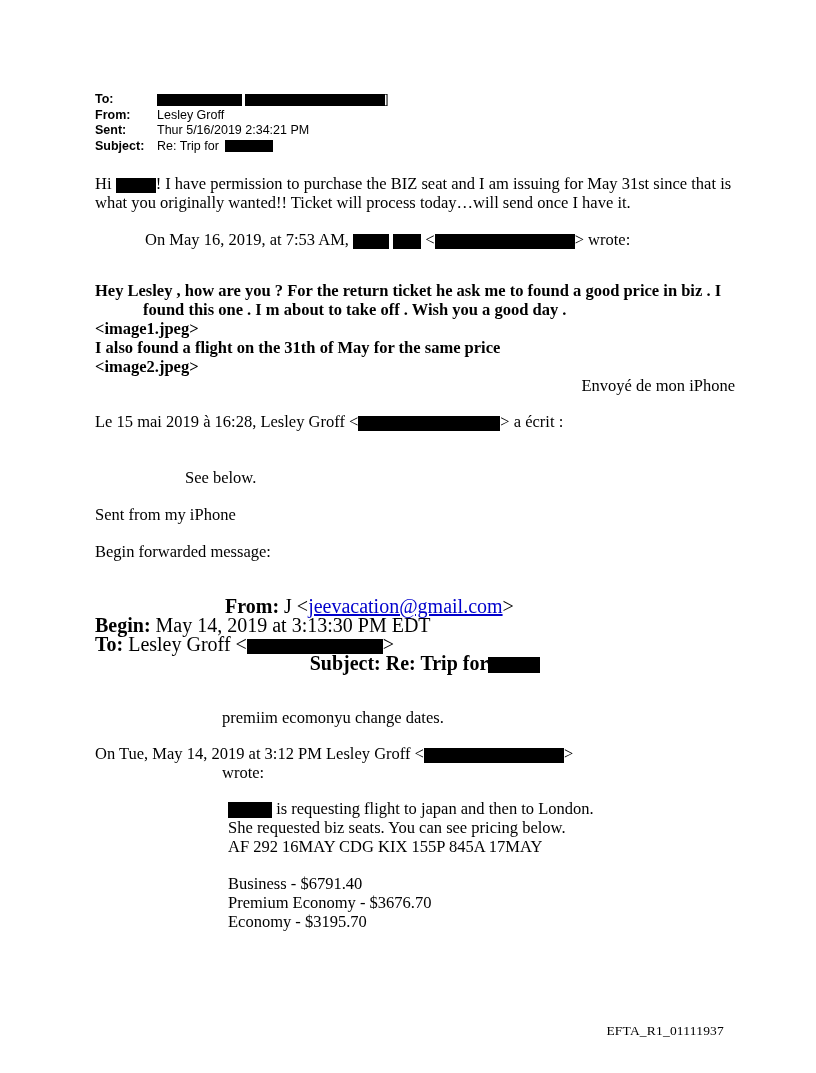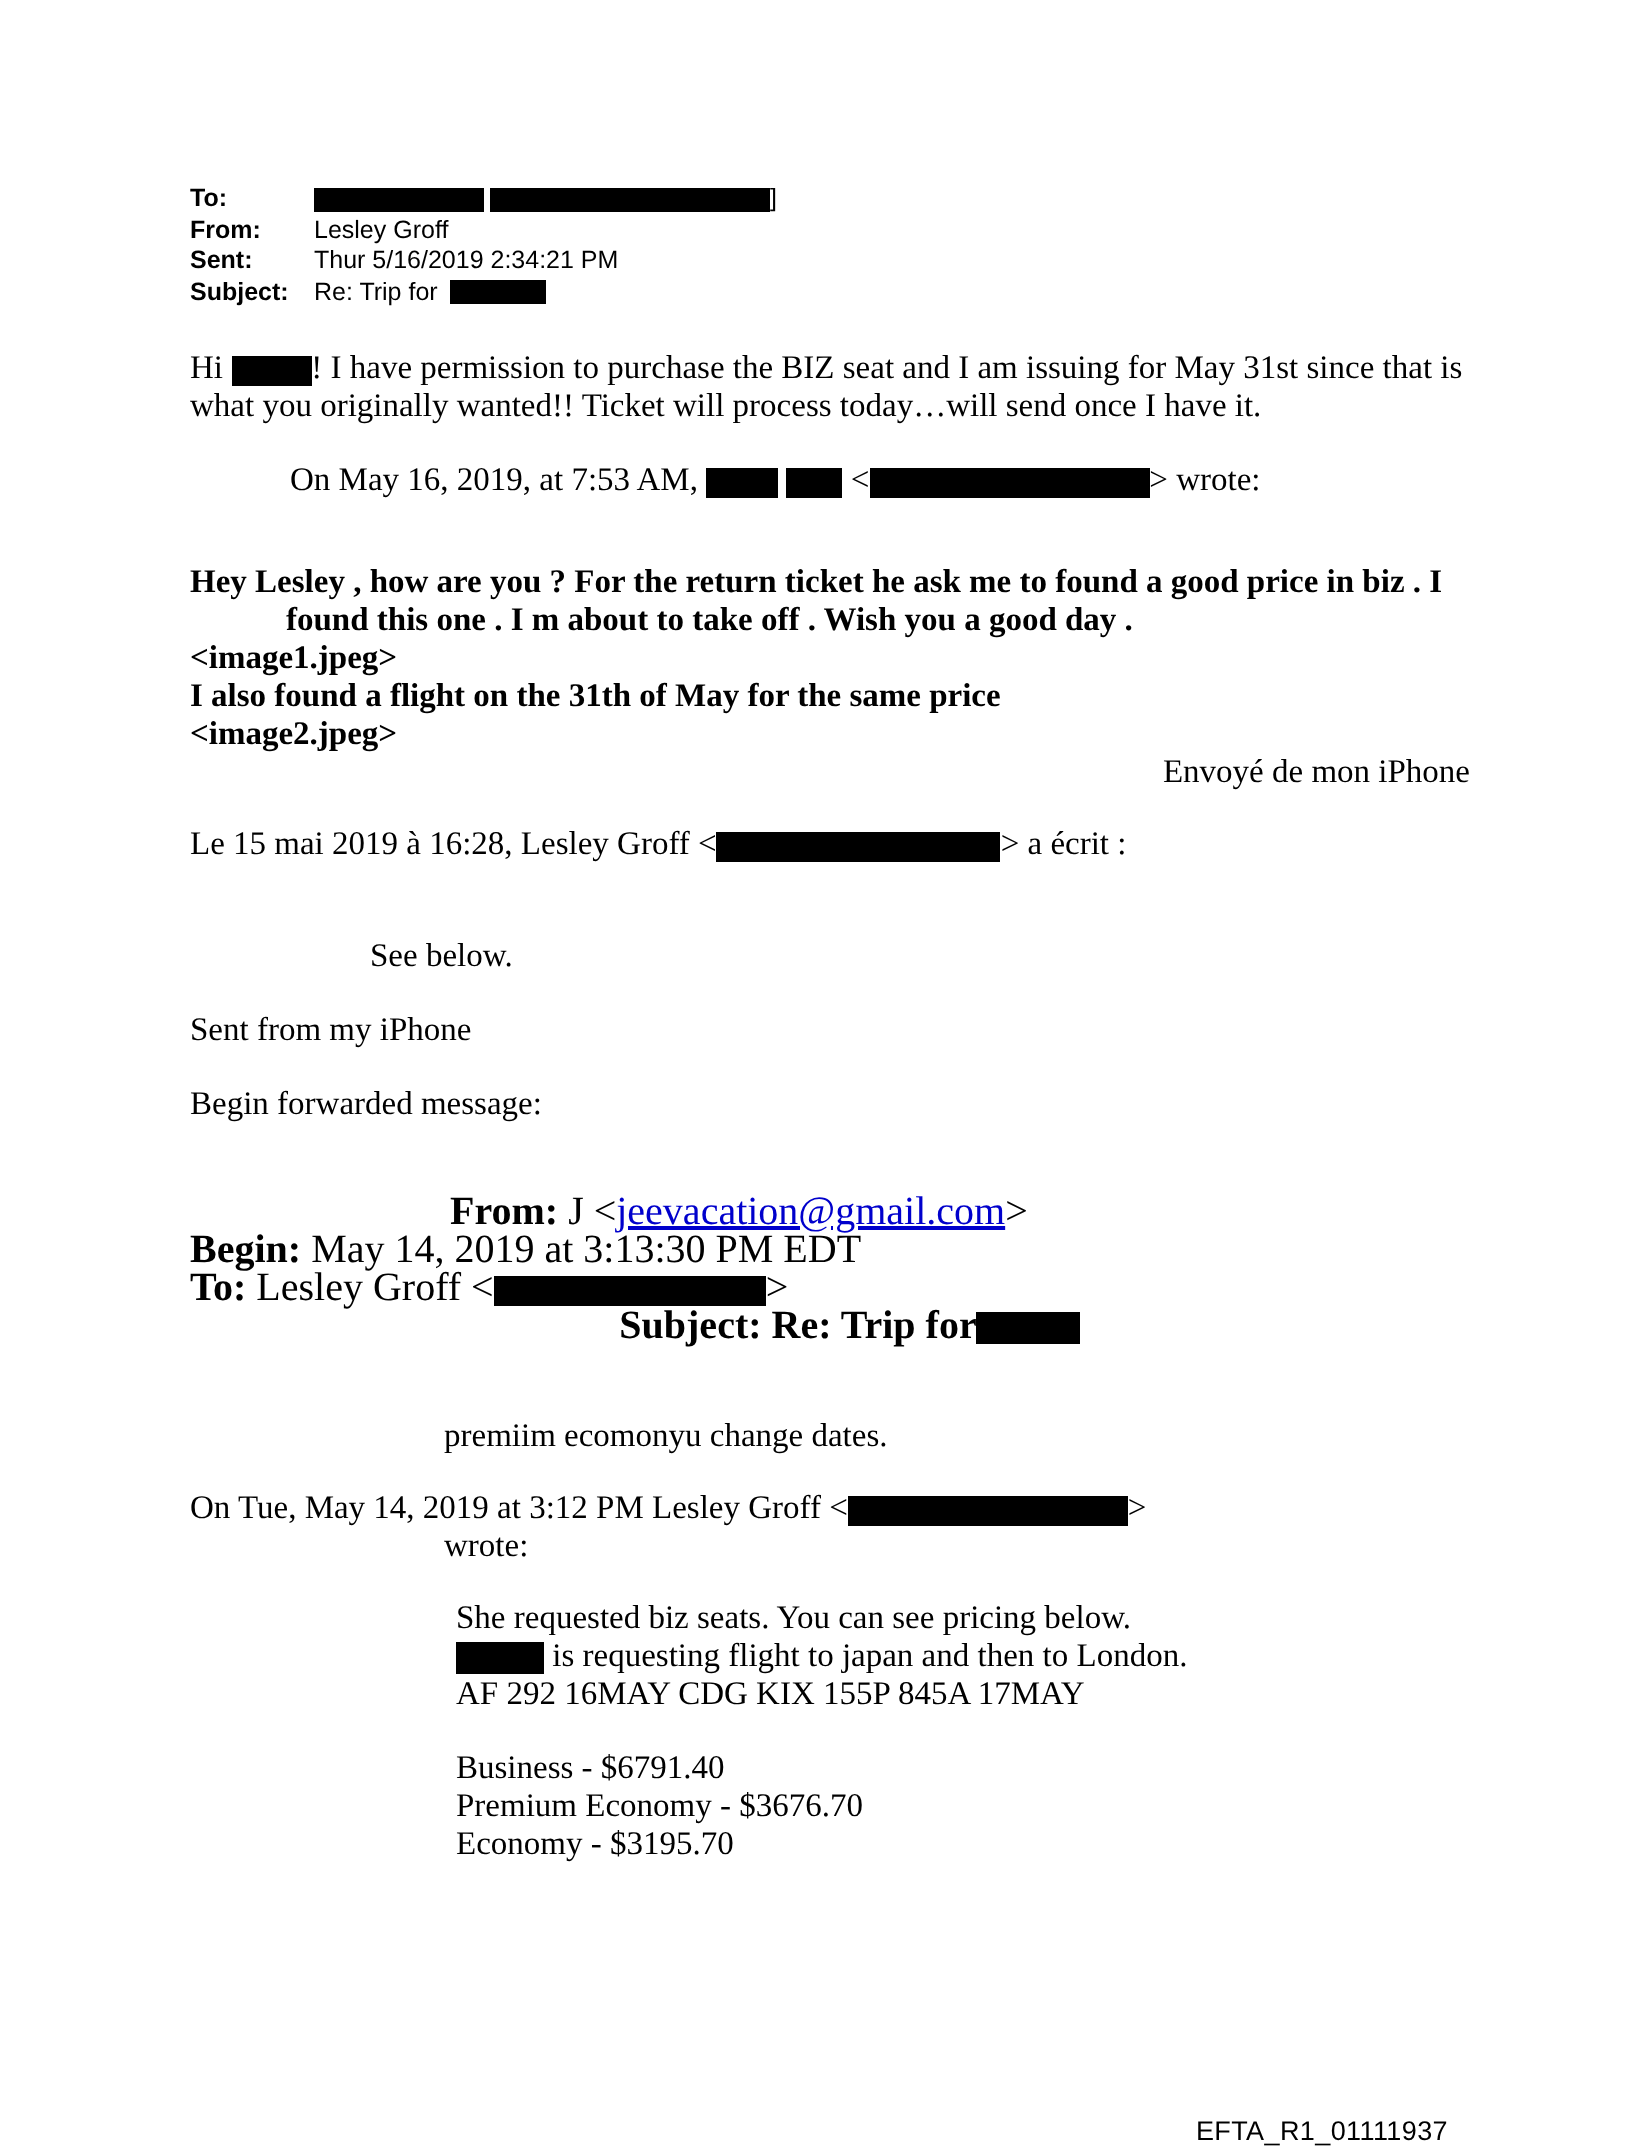--- a/index.html
+++ b/index.html
@@ -90,22 +90,22 @@
 
   .p9 { left: 222px; top: 708px; width: 520px; }
   .p10 { left: 95px; top: 744px; width: 660px; }
   .p10 .indent2 { display: block; padding-left: 127px; }
   .p11 { left: 228px; top: 799px; width: 520px; }
   .p12 { left: 228px; top: 874px; width: 420px; }
 
   .footer {
     position: absolute;
     right: 24px;
-    bottom: 0;
-    font-family: Liberation Sans, sans-serif;
+    bottom: 34px;
+    font-family: Liberation Serif, serif;
     font-size: 13.5px;
     letter-spacing: 0.2px;
   }
 </style>
 </head>
 <body>
 
 <div class="page">
 
   <div class="hdr">
@@ -184,25 +184,25 @@
   </div>
 
   <div class="body-text p9">premiim ecomonyu  change dates.</div>
 
   <div class="body-text p10">
     <span>On Tue, May 14, 2019 at 3:12 PM Lesley Groff &lt;</span><span class="redact" style="width:140px;height:15px;"></span><span>&gt;</span>
     <span class="indent2">wrote:</span>
   </div>
 
   <div class="body-text p11">
-    <span style="display:block;">She requested biz seats. You can see pricing below.</span>
     <span style="display:block;">
       <span class="redact" style="width:44px;height:16px;"></span>
       <span>is requesting flight to japan and then to London.</span>
     </span>
+    <span style="display:block;">She requested biz seats. You can see pricing below.</span>
     <span style="display:block;">AF 292 16MAY  CDG KIX    155P  845A  17MAY</span>
   </div>
 
   <div class="body-text p12">
     <span style="display:block;">Business - $6791.40</span>
     <span style="display:block;">Premium Economy - $3676.70</span>
     <span style="display:block;">Economy -  $3195.70</span>
   </div>
 
   <div class="footer">EFTA_R1_01111937</div>

